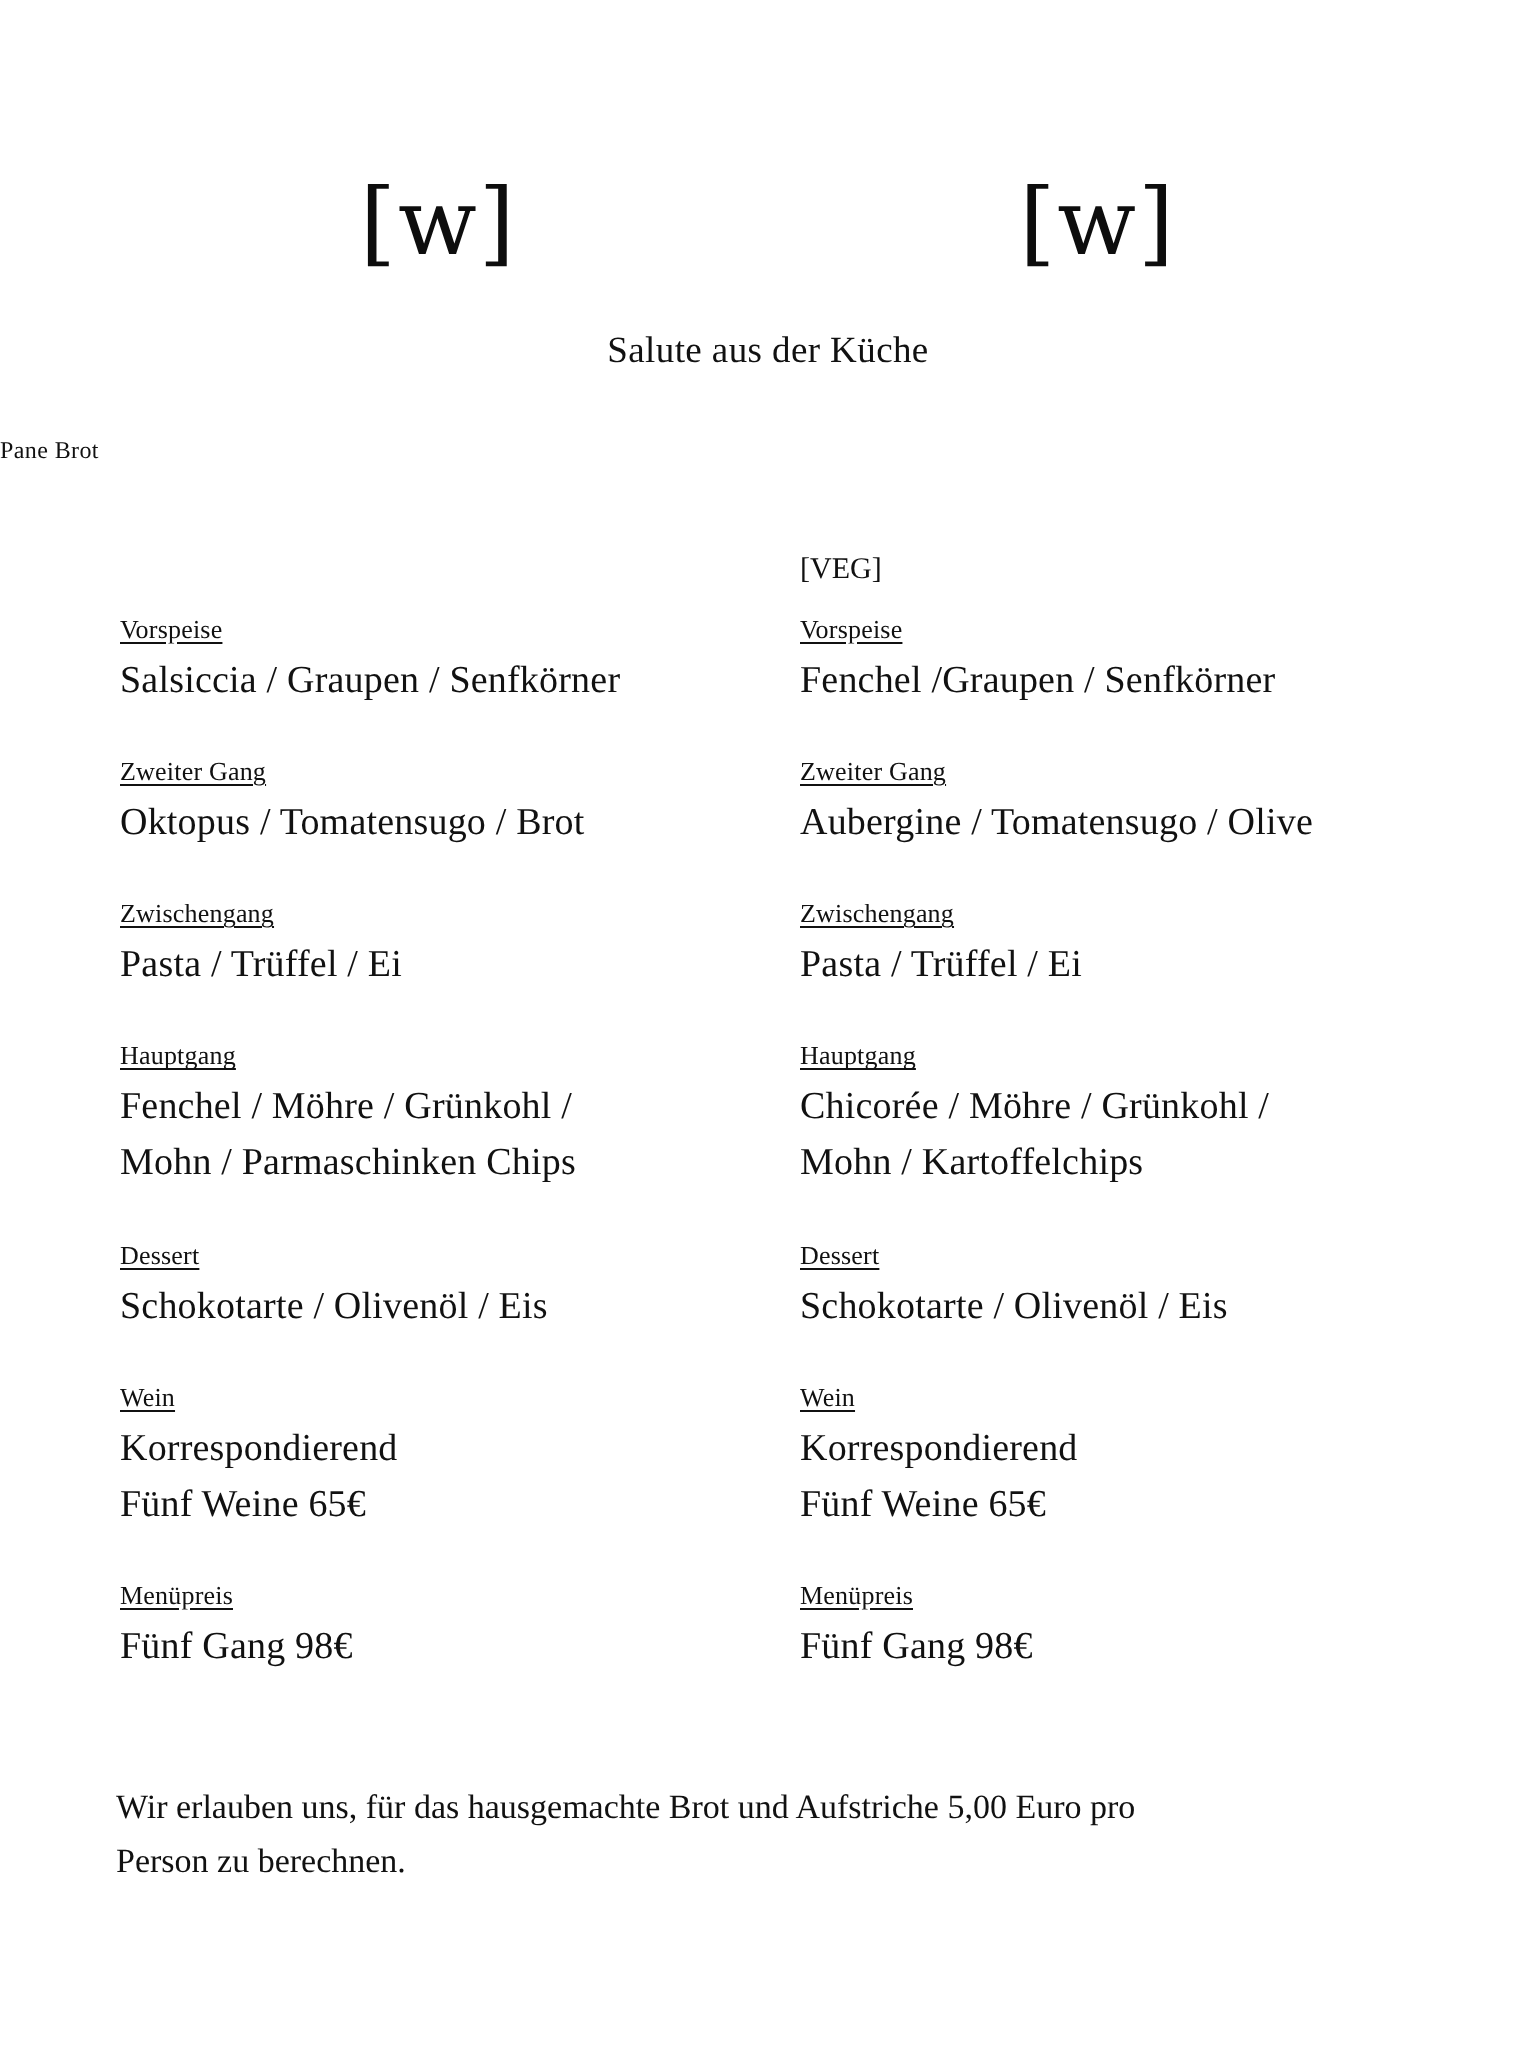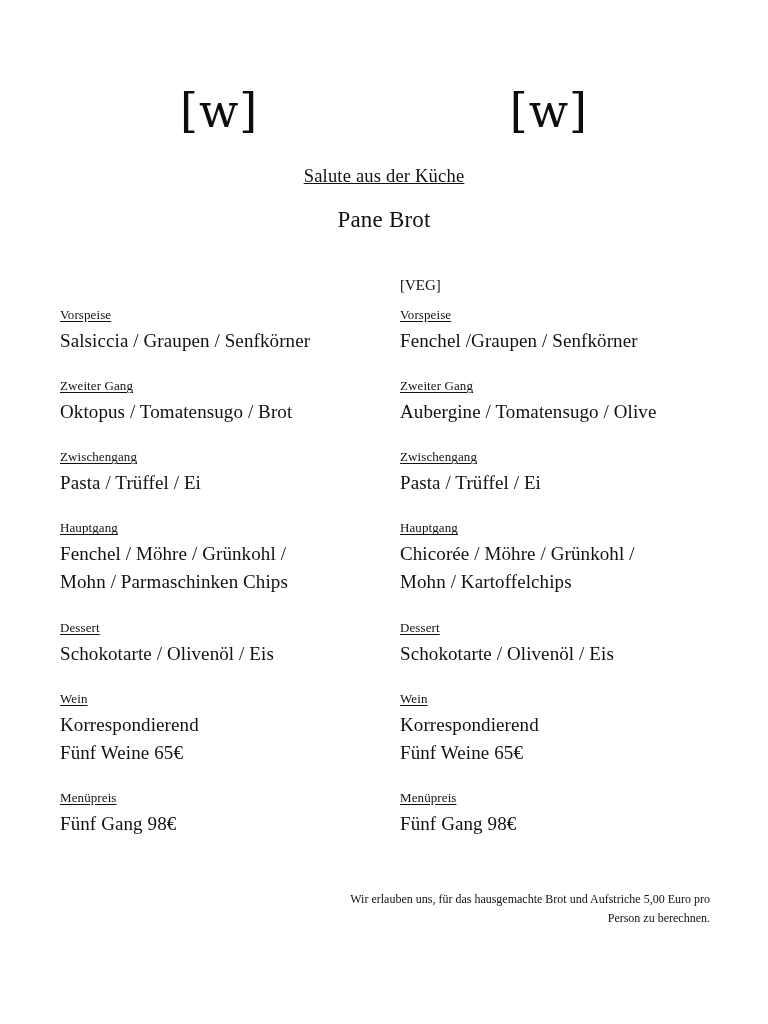--- a/index.html
+++ b/index.html
@@ -33,26 +33,24 @@
     font-size: 46px;
     line-height: 1;
     letter-spacing: 1px;
     color: #0d0d0d;
   }
   .salute {
     text-align: center;
     font-size: 18.5px;
     margin-top: 32px;
     letter-spacing: 0.2px;
-    text-decoration: underline;
   }
   .pane {
-    text-align: center;
-    font-size: 23px;
-    margin-top: 20px;
+    font-size: 12px;
+    margin-top: 31px;
     letter-spacing: 0.2px;
   }
   
   .columns {
     display: flex;
     margin-top: 44px;
     padding: 0 60px;
     box-sizing: border-box;
   }
   .col {
@@ -84,22 +82,22 @@
     font-size: 19px;
     line-height: 1.48;
     letter-spacing: 0.1px;
   }
   
   .footer {
     position: absolute;
     left: 0;
     right: 0;
     top: 890px;
-    text-align: right;
-    font-size: 12px;
+    text-align: left;
+    font-size: 17px;
     line-height: 1.6;
     padding: 0 58px;
     box-sizing: border-box;
   }
 </style>
 </head>
 <body>
 
 <div class="page">
 

